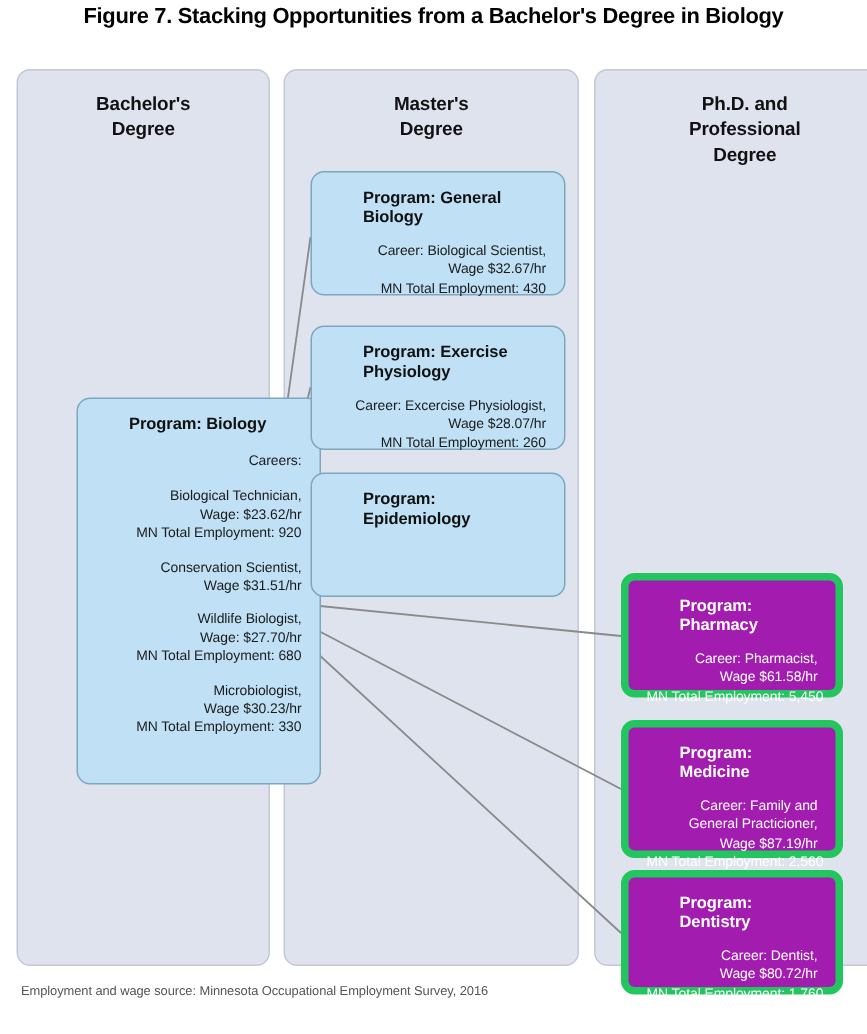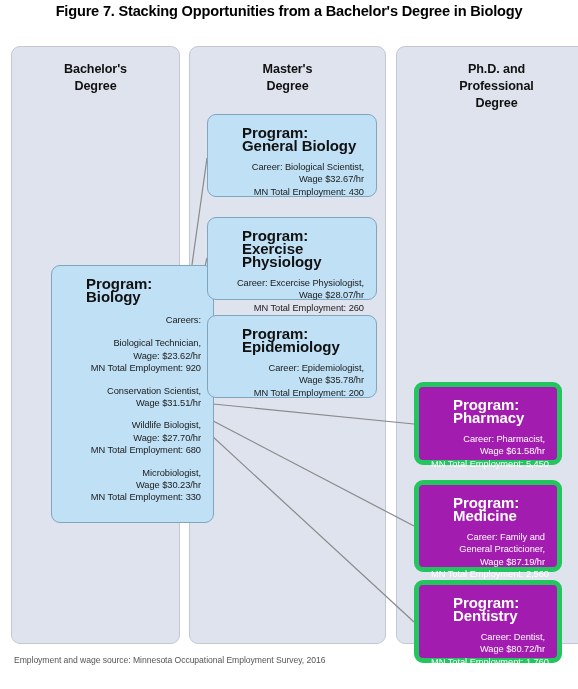--- a/index.html
+++ b/index.html
@@ -77,21 +77,21 @@
   }
   .card-light {
     background: #bfe0f5;
     border: 1px solid #7fa6bf;
   }
   .card-dark {
     background: #a21caf;
     border: 5px solid #22c55e;
   }
   .card-title {
-    font-size: 15px;
+    font-size: 11px;
     font-weight: bold;
     color: #111111;
     line-height: 13px;
     margin-bottom: 9px;
     letter-spacing: -0.05px;
     padding-left: 22px;
   }
   .card-dark .card-title { color: #ffffff; }
   .card-body {
     font-size: 9.3px;
@@ -208,25 +208,20 @@
   <div class="card-title">Program: Exercise Physiology</div>
   <div class="card-body">
     <span class="career-line">Career: Excercise Physiologist,</span>
     <span class="career-line">Wage $28.07/hr</span>
     <span class="career-line">MN Total Employment: 260</span>
   </div>
 </div>
 
 <div class="card card-light card-epi">
   <div class="card-title">Program: Epidemiology</div>
-  <div class="card-body">
-    <span class="career-line">Career: Epidemiologist,</span>
-    <span class="career-line">Wage $35.78/hr</span>
-    <span class="career-line">MN Total Employment: 200</span>
-  </div>
 </div>
 
 <div class="card card-dark card-pharmacy">
   <div class="card-title">Program: Pharmacy</div>
   <div class="card-body">
     <span class="career-line">Career: Pharmacist,</span>
     <span class="career-line">Wage $61.58/hr</span>
     <span class="career-line">MN Total Employment: 5,450</span>
   </div>
 </div>

